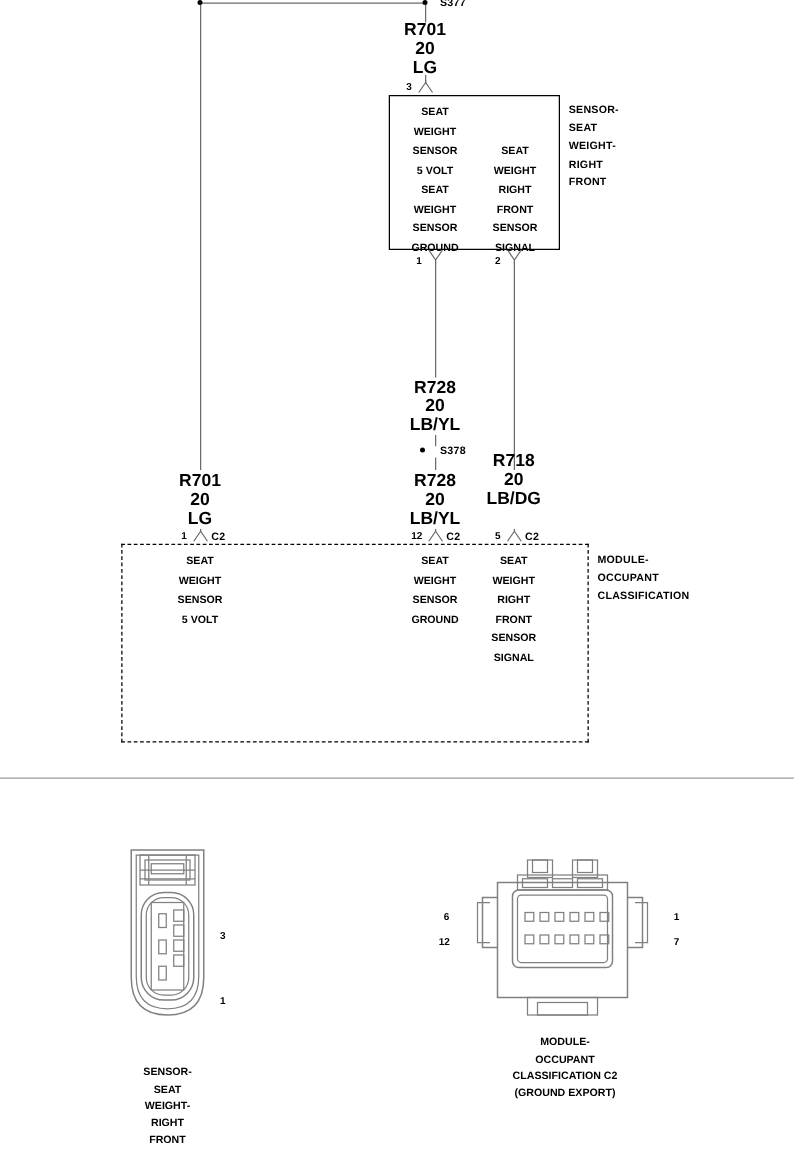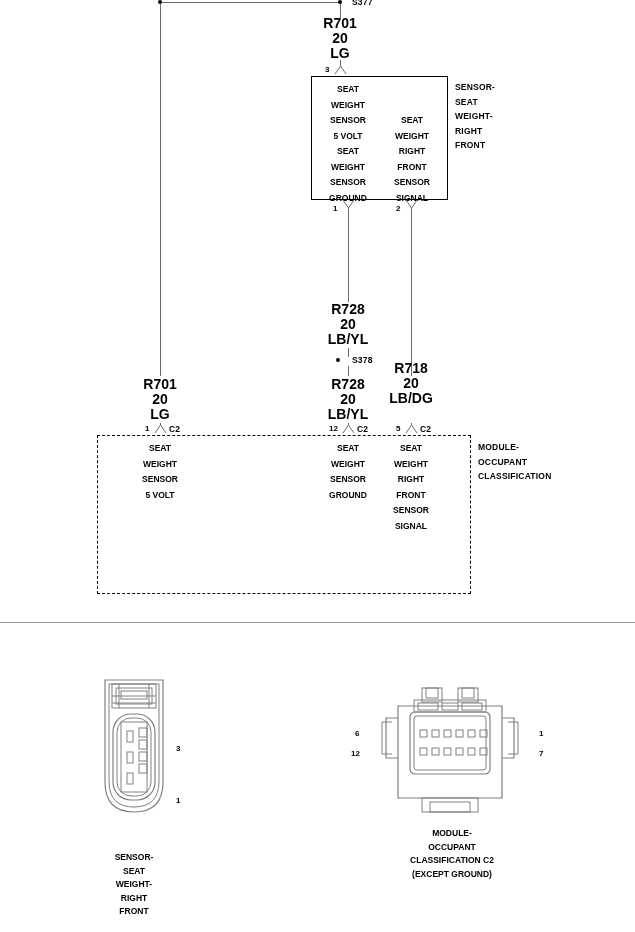--- a/index.html
+++ b/index.html
@@ -365,16 +365,16 @@
   </div>
   <div class="conn-pinnum" style="left:355px; top:729px;">6</div>
   <div class="conn-pinnum" style="left:351px; top:749px;">12</div>
   <div class="conn-pinnum" style="left:539px; top:729px;">1</div>
   <div class="conn-pinnum" style="left:539px; top:749px;">7</div>
 
   <div class="caption" style="left:452px; top:827px;">
     <div>MODULE-</div>
     <div>OCCUPANT</div>
     <div>CLASSIFICATION C2</div>
-    <div>(EXCEPT GROUND)</div>
+    <div>(GROUND EXPORT)</div>
   </div>
 
 </div>
 
 </body></html>

